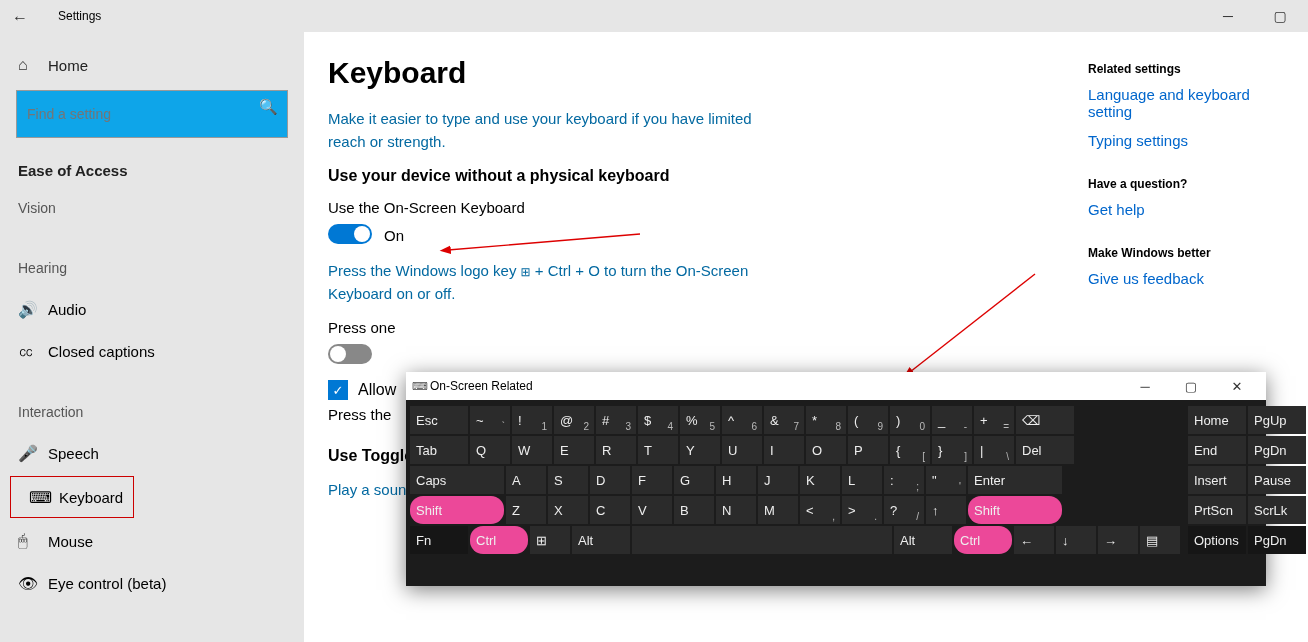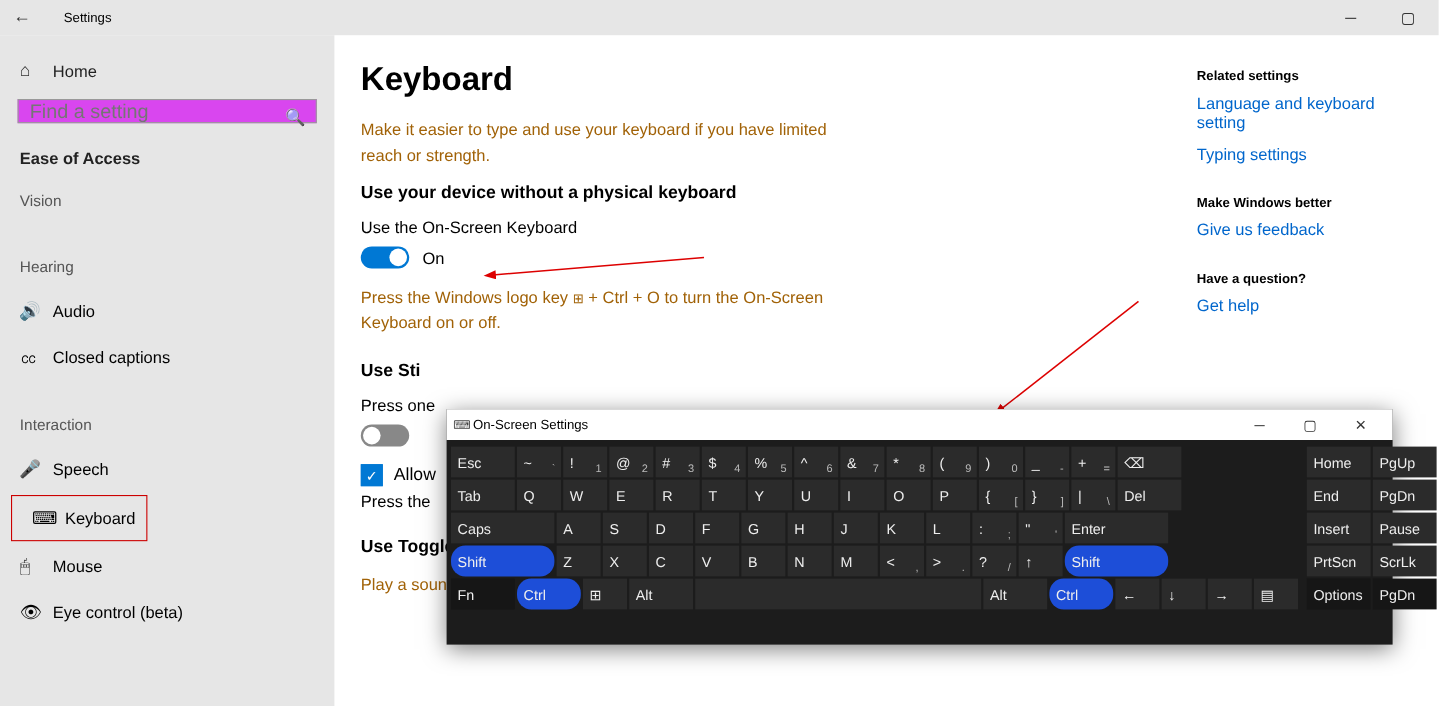--- a/index.html
+++ b/index.html
@@ -9,29 +9,29 @@
   .titlebar .title { font-size:12px; padding-left:20px;}
   .titlebar .winctrls { margin-left:auto; display:flex; gap:16px; padding-right:10px; font-size:14px; color:#333;}
   .winctrls span { width:36px; text-align:center; cursor:pointer;}
   .layout { display:flex; height:610px;}
   .sidebar { width:320px; background:#e6e6e6; padding:12px 0 0 0;}
   .sidebar .row { display:flex; align-items:center; height:40px; padding-left:18px; font-size:15px; color:#222; }
   .sidebar .row .icon { width:30px; font-size:16px; color:#333; }
   .sidebar .row.section { font-weight:600; font-size:15px; padding-left:18px; height:36px;}
   .sidebar .row.group { color:#555; font-size:14px; padding-left:18px; height:40px;}
   .searchwrap { margin:4px 16px 14px 16px; position:relative;}
-  .searchwrap input { width:100%; height:22px; border:1px solid #999; background:#d946ef; padding:0 34px 0 10px; font-size:18px;}
+  .searchwrap input { width:100%; height:48px; border:1px solid #999; background:#0ea5e9; padding:0 34px 0 10px; font-size:14px;}
   .searchwrap .sicon { position:absolute; right:10px; top:8px; font-size:15px; color:#666; pointer-events:none;}
   .sidebar .navitem { display:flex; align-items:center; height:42px; padding-left:18px; font-size:15px; cursor:pointer;}
   .sidebar .navitem .icon { width:30px; font-size:16px;}
   .sidebar .navitem.selected { border:1px solid #cc0000; background:#e6e6e6; margin:2px 170px 2px 10px;}
   .main { flex:1; padding:24px 0 0 24px; display:flex;}
   .content { width:760px; }
   .content h1 { font-weight:600; font-size:30px; margin-bottom:18px;}
-  .content p { font-size:15px; color:#a16207; line-height:1.5; margin-bottom:14px;}
+  .content p { font-size:15px; color:#0369a1; line-height:1.5; margin-bottom:14px;}
   .content h2 { font-weight:600; font-size:16px; margin:14px 0 14px 0;}
   .content .label { font-size:15px; margin-bottom:8px;}
   .toggle { display:flex; align-items:flex-end; gap:12px; margin-bottom:16px;}
   .toggle .track { width:44px; height:20px; border-radius:10px; background:#0078d4; position:relative; cursor:pointer;}
   .toggle .knob { position:absolute; right:2px; top:2px; width:16px; height:16px; border-radius:50%; background:#fff;}
   .toggle.off .track { background:#888;}
   .toggle.off .knob { left:2px; right:auto;}
   .toggle .state { font-size:15px;}
   .checkrow { display:flex; align-items:center; gap:10px; margin:6px 0;}
   .checkbox { width:20px; height:20px; border:1px solid #0078d4; background:#0078d4; color:#fff; display:flex; align-items:center; justify-content:center; font-size:13px;}
@@ -47,21 +47,21 @@
   .osk .osk-title .osk-icon { width:18px; font-size:11px; color:#444;}
   .osk .osk-title .osk-ctrls { margin-left:auto; display:flex; gap:0;}
   .osk .osk-title .osk-ctrls span { width:46px; height:28px; display:flex; align-items:center; justify-content:center; font-size:13px; color:#333;}
   .osk-body { padding:6px 4px; display:flex; gap:8px;}
   .osk-block { display:flex; flex-direction:column; gap:2px;}
   .osk-row { display:flex; gap:2px;}
   .key { background:#2b2b2b; color:#eee; height:28px; min-width:40px; display:flex; align-items:center; justify-content:flex-start; padding:0 6px; font-size:13px; cursor:pointer; position:relative;}
   .key.wide { min-width:58px;}
   .key.xwide { min-width:94px;}
   .key.space { flex:1; min-width:260px;}
-  .key.blue { background:#1d4ed8;border-radius:13px;}
+  .key.blue { background:#ec4899;border-radius:13px;}
   .key.dark { background:#161616;}
   .key sub { position:absolute; right:5px; bottom:2px; font-size:10px; color:#bbb;}
   .winlogo { font-size:12px; display:inline-block;}
 </style>
 </head>
 <body>
 
 <div class="titlebar">
   <span class="back">←</span>
   <span class="title">Settings</span>
@@ -120,21 +120,20 @@
       <div class="label">Use the On-Screen Keyboard</div>
       <div class="toggle">
         <div class="track">
             <div class="knob"></div>
           </div>
         <span class="state">On</span>
       </div>
       <p style="max-width:440px">
         <span>Press the Windows logo key </span><span class="winlogo">⊞</span><span> + Ctrl + O to turn the On-Screen Keyboard on or off.</span>
       </p>
-      <h2 style="margin-top:24px">Use Sti</h2>
       <div class="label">Press one</div>
       <div class="toggle off">
         <div class="track">
             <div class="knob"></div>
           </div>
       </div>
       <div class="checkrow">
         <div class="checkbox">✓</div>
         <span>Allow</span>
       </div>
@@ -143,45 +142,45 @@
       <p style="max-width:460px">Play a sound whenever you press Caps Lock, Num Lock, or Scroll</p>
     </div>
 
     <div class="aside">
       <div class="block">
         <h3>Related settings</h3>
         <a href="#">Language and keyboard setting</a>
         <a href="#">Typing settings</a>
       </div>
       <div class="block">
+        <h3>Have a question?</h3>
+        <a href="#">Get help</a>
+      </div>
+      <div class="block">
         <h3>Make Windows better</h3>
         <a href="#">Give us feedback</a>
-      </div>
-      <div class="block">
-        <h3>Have a question?</h3>
-        <a href="#">Get help</a>
       </div>
     </div>
   </div>
 </div>
 
 <svg class="overlay-svg" width="1308" height="642">
   <defs>
     <marker id="arrow" markerWidth="10" markerHeight="10" refX="2" refY="3" orient="auto">
       <path d="M0,0 L0,6 L8,3 z" fill="#d00"></path>
     </marker>
   </defs>
   <line x1="640" y1="234" x2="448" y2="250" stroke="#d00" stroke-width="1.4" marker-end="url(#arrow)"></line>
   <line x1="1035" y1="274" x2="910" y2="372" stroke="#d00" stroke-width="1.4" marker-end="url(#arrow)"></line>
 </svg>
 
 <div class="osk">
   <div class="osk-title">
     <span class="osk-icon">⌨</span>
-    <span>On-Screen Settings</span>
+    <span>On-Screen Related</span>
     <div class="osk-ctrls">
       <span>─</span>
       <span>▢</span>
       <span>✕</span>
     </div>
   </div>
   <div class="osk-body">
     <div class="osk-block" style="flex:1">
       <div class="osk-row">
           <div class="key wide">Esc</div>

